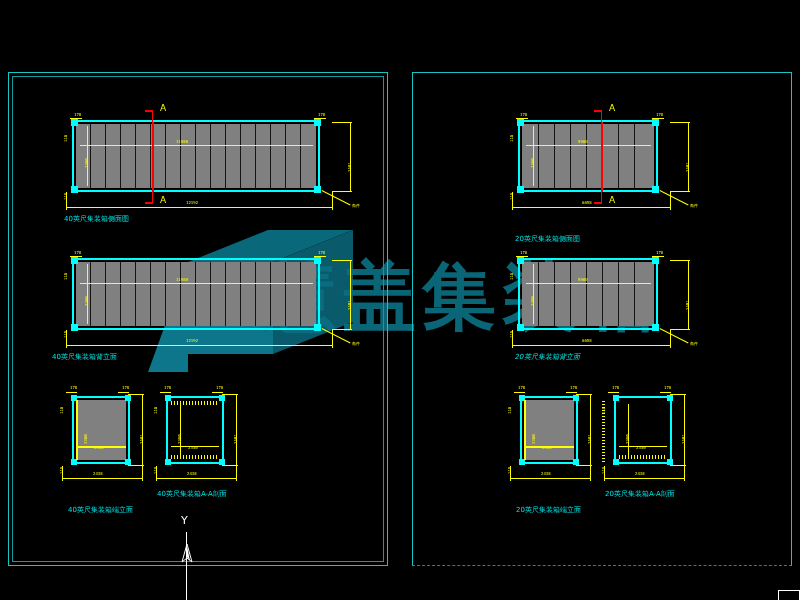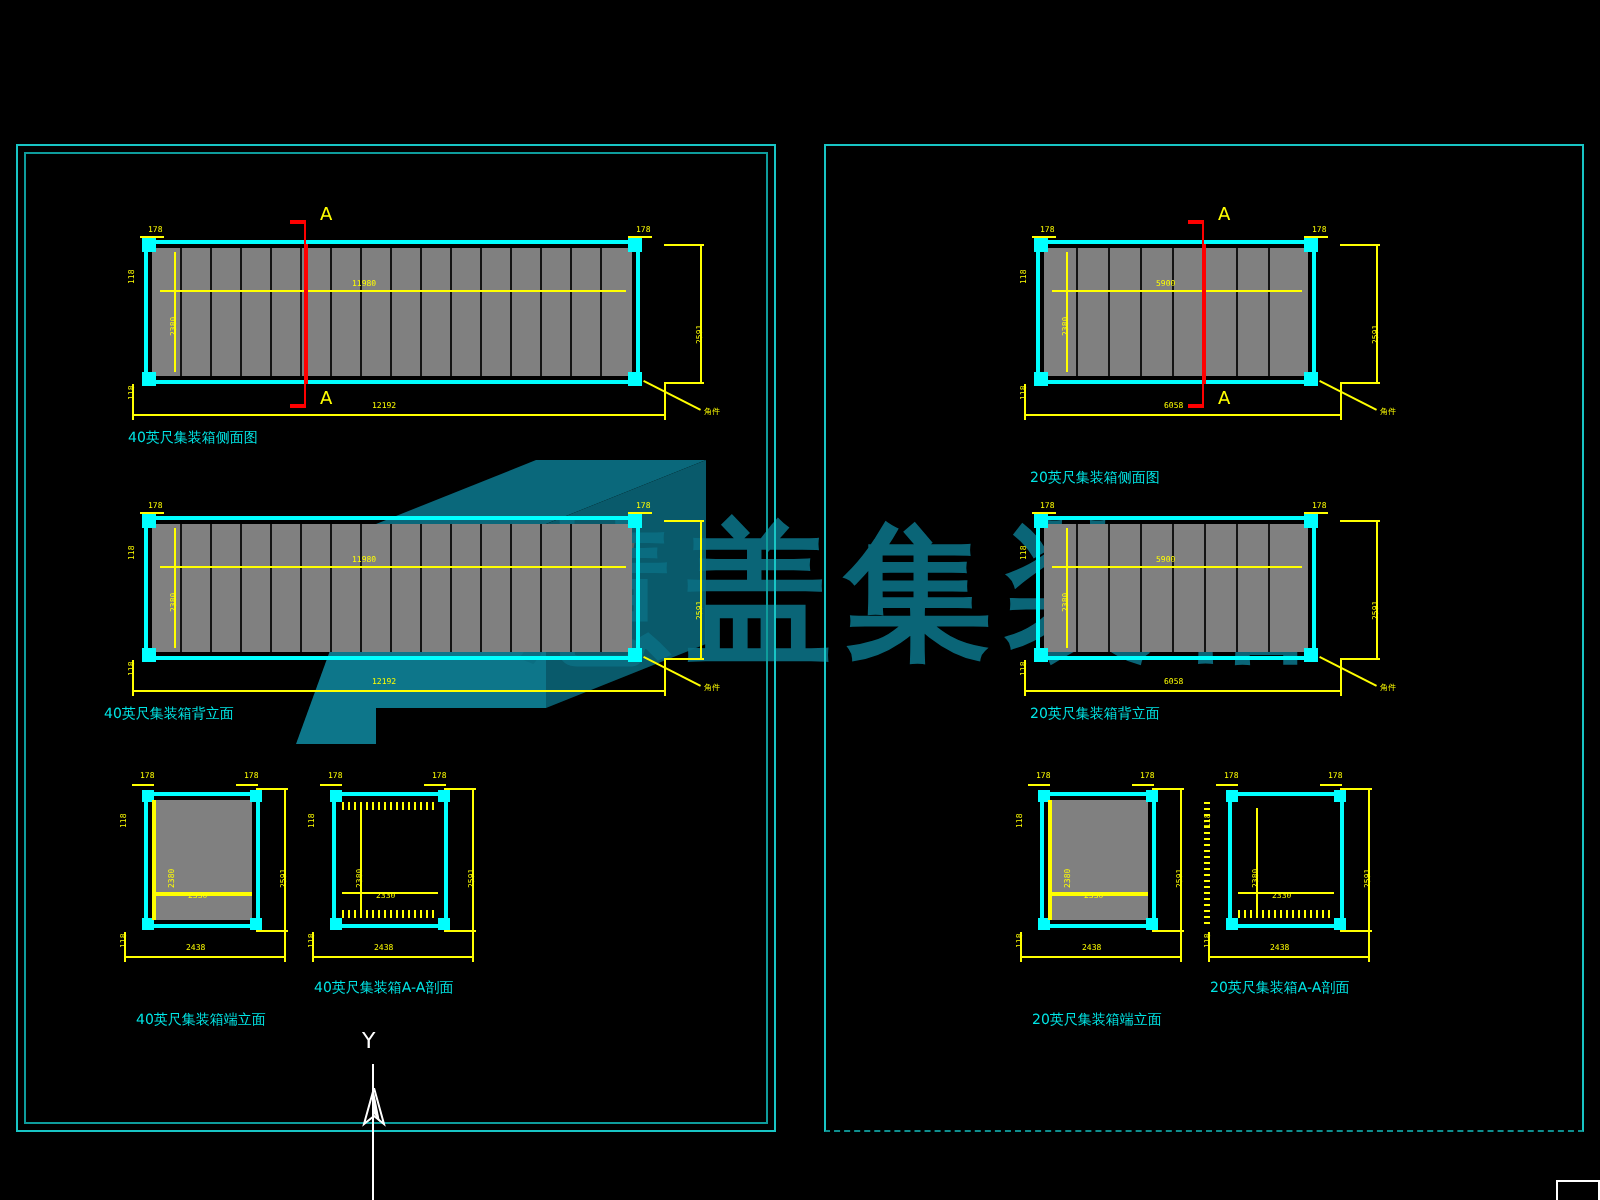--- a/index.html
+++ b/index.html
@@ -393,21 +393,21 @@
     <div class="dimtxt" style="left:520px;top:251px;">178</div>
     <div class="dimline" style="left:516px;top:256px;width:12px;height:1px;"></div>
     <div class="dimtxt" style="left:656px;top:251px;">178</div>
     <div class="dimline" style="left:652px;top:256px;width:12px;height:1px;"></div>
     <div class="dimtxt v" style="left:510px;top:280px;">118</div>
     <div class="dimtxt v" style="left:510px;top:338px;">118</div>
 
     <div class="leader" style="left:660px;top:328px;width:32px;height:1px;transform:rotate(27deg);"></div>
     <div class="leadtxt" style="left:690px;top:341px;">角件</div>
 
-    <div class="caption" style="left:515px;top:352px;">20英尺集装箱背立面</div>
+    <div class="caption" style="left:515px;top:352px;font-style:italic;">20英尺集装箱背立面</div>
   </div>
 
   <div>
     <div class="endv" style="left:520px;top:396px;width:58px;height:68px;">
       <div class="body">
         <span class="corr" style="left:12px;"></span><span class="corr" style="left:24px;"></span>
         <span class="corr" style="left:36px;"></span>
       </div>
       <div class="shell"></div>
       <div class="corner" style="left:-1px;top:-1px;"></div>

